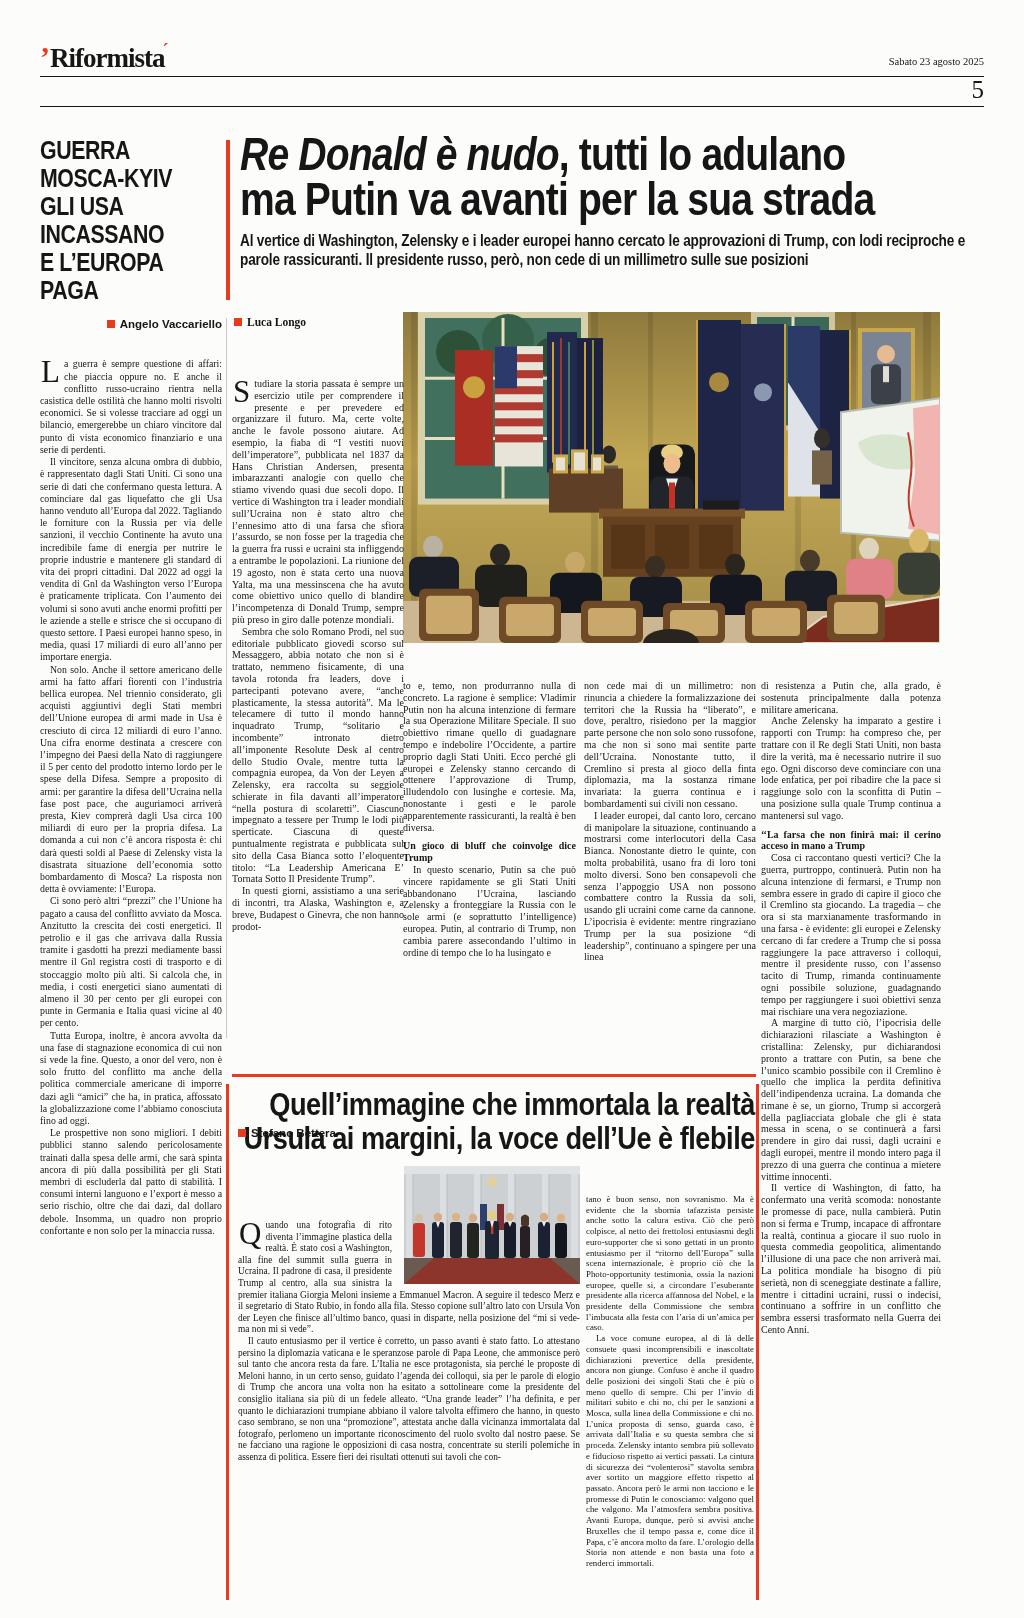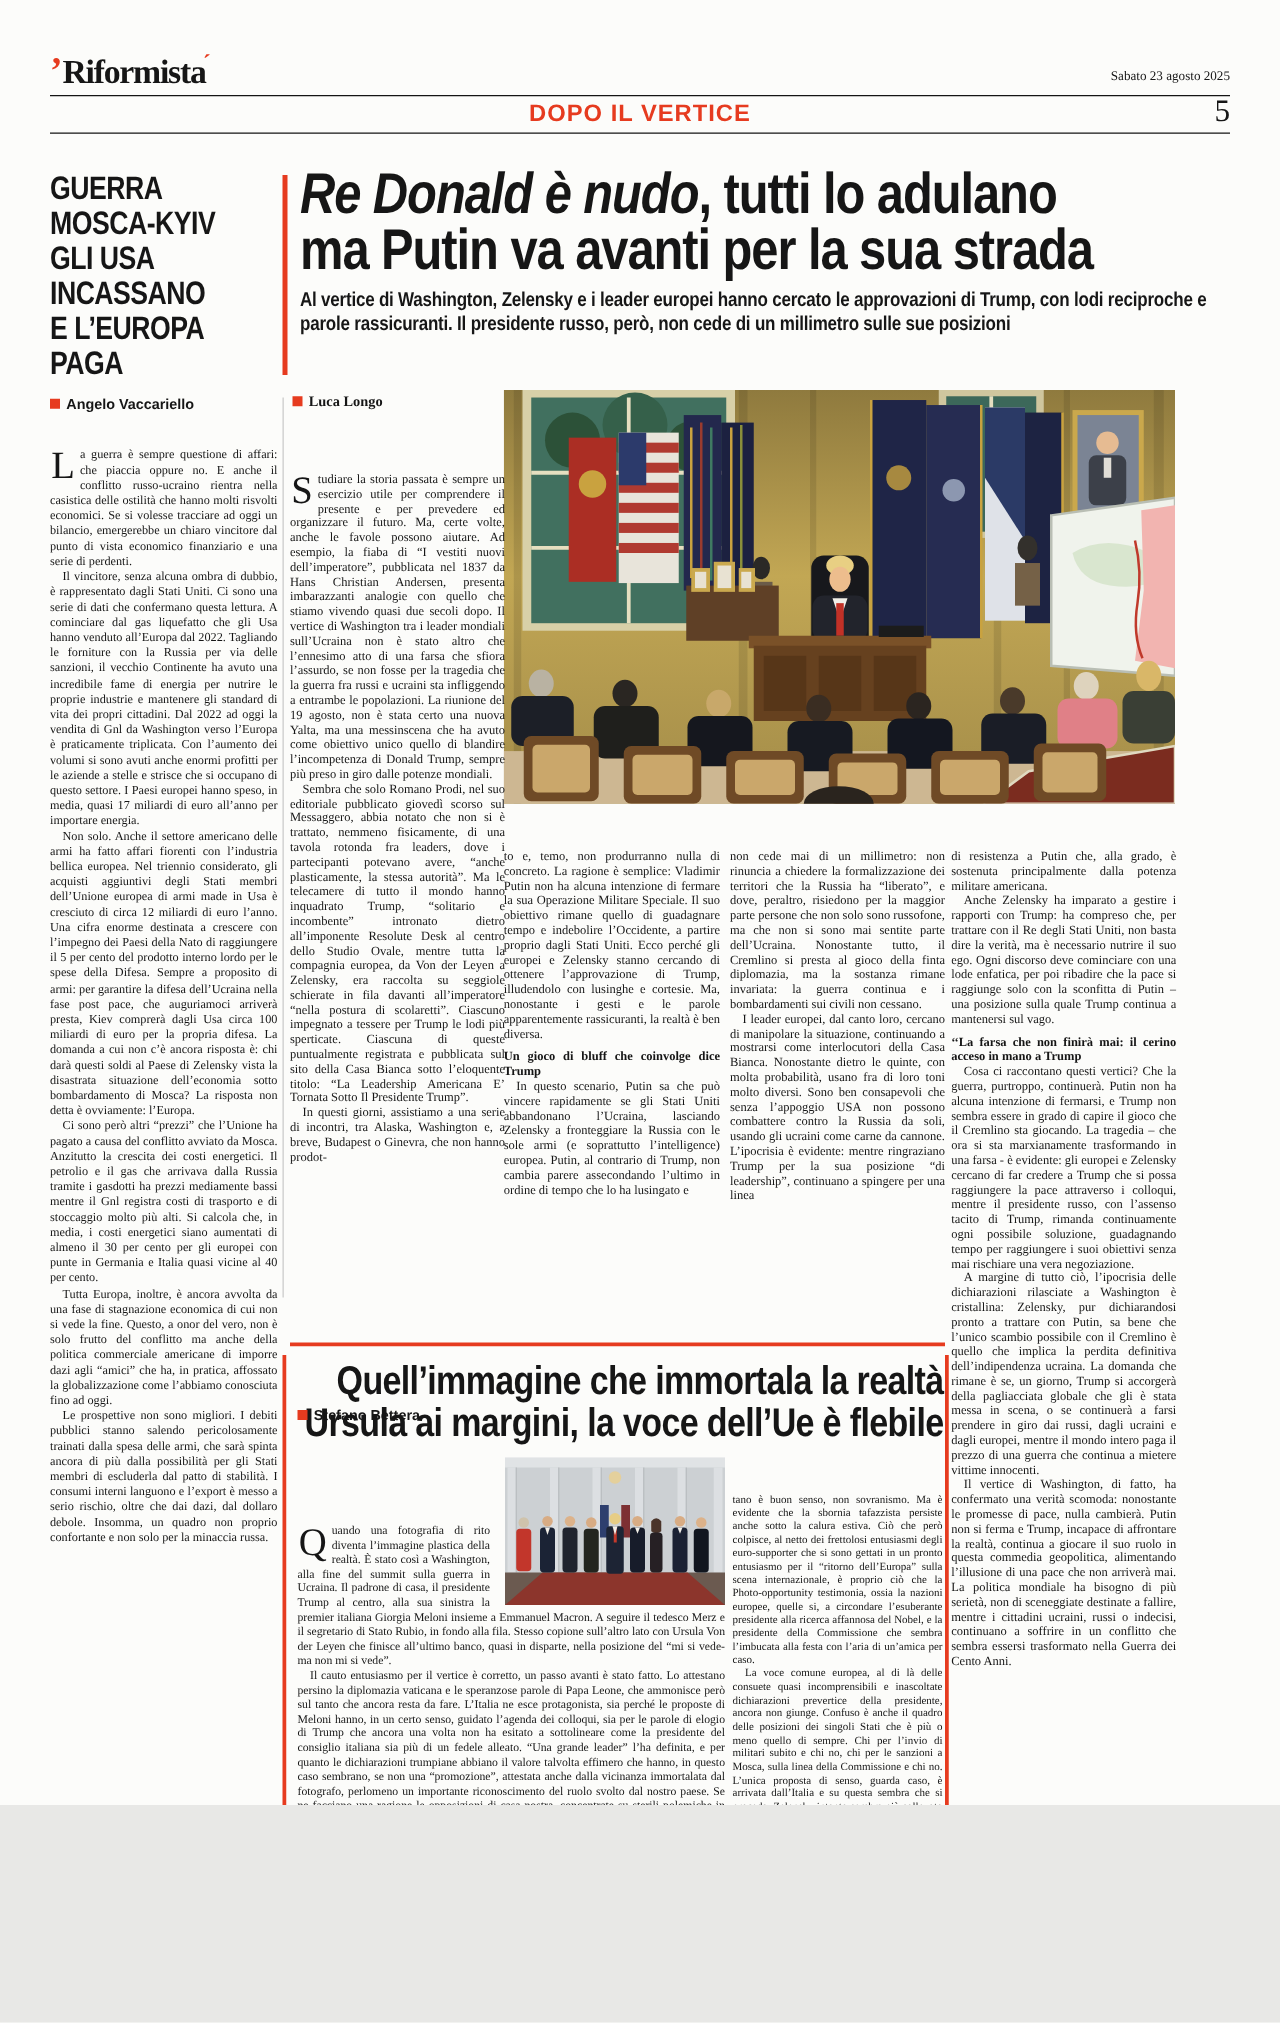--- a/index.html
+++ b/index.html
@@ -1,17 +1,17 @@
 <!DOCTYPE html>
 <html style="--accent: #e63b1f;"><head>
 <meta charset="utf-8">
 <style>
   :root{ --accent:#e63b1f; --ink:#161616; }
   html,body{margin:0;padding:0;background:#e8e8e6;}
-  #page{position:relative;width:1024px;height:1444px;margin:0 auto;background:#fcfcfa;
+  #page{position:relative;width:1024px;height:1618px;margin:0 auto;background:#fcfcfa;
         font-family:"Liberation Serif",serif;color:var(--ink);overflow:hidden;}
   .abs{position:absolute;}
   .sans{font-family:"Liberation Sans",sans-serif;}
   .rule{background:#141414;height:1px;}
   .accentbar{background:var(--accent);}
 
   
   #logo{left:40px;top:40px;font-family:"Liberation Serif",serif;font-weight:700;font-size:27px;letter-spacing:-1px;}
   #logo .mark{color:var(--accent);font-size:30px;margin-right:1px;}
   #logo .accent-tick{color:var(--accent);font-size:18px;vertical-align:top;margin-left:-2px;}
@@ -23,21 +23,21 @@
   #rule-mid{left:40px;top:106px;width:944px;}
 
   
   .body-text{font-size:10px;line-height:11.8px;text-align:justify;}
   .body-text p{margin:0;text-indent:10px;}
   .body-text p.flush{text-indent:0;margin-top:28px;}
   .drop::first-letter{float:left;font-size:31px;line-height:24px;padding:2px 4px 0 1px;font-weight:400;}
   .subhead{font-weight:700;text-indent:0 !important;margin-top:7px !important;}
 
   
-  .byline{font-family:"Liberation Sans",sans-serif;font-weight:700;font-size:11.5px;}
+  .byline{font-family:"Liberation Sans",sans-serif;font-weight:700;font-size:11.5px;text-align:right;}
   .byline .sq{display:inline-block;width:8px;height:8px;background:var(--accent);margin-right:5px;}
 
   
   #sidebar{left:40px;top:136px;width:182px;height:1460px;}
   #sidebar .sb-title{font-family:"Liberation Sans",sans-serif;font-weight:700;font-size:26px;
                      line-height:1.08;letter-spacing:-0.5px;white-space:pre-line;
                      transform:scaleX(0.82);transform-origin:0 0;width:222px;}
   #sidebar .byline{margin:14px 0 8px 0;}
   #sidebar .body-text{font-size:9.8px;line-height:12.2px;}
 
@@ -80,21 +80,20 @@
   #bottom-right{left:586px;top:1166px;width:168px;height:438px;font-size:8.8px;line-height:10.7px;}
 </style>
 </head>
 <body>
 
 <div id="page">
 
   <div id="logo" class="abs"><span class="mark">’</span><span>Riformista</span><span class="accent-tick">´</span></div>
   <div id="date" class="abs">Sabato 23 agosto 2025</div>
   <div id="rule-top" class="abs rule"></div>
-  <div id="section-title" class="abs sans">DOPO IL VERTICE</div>
   <div id="page-number" class="abs">5</div>
   <div id="rule-mid" class="abs rule"></div>
 
   <div id="sidebar" class="abs">
     <div class="sb-title">GUERRA
 MOSCA-KYIV
 GLI USA
 INCASSANO
 E L’EUROPA
 PAGA</div>

